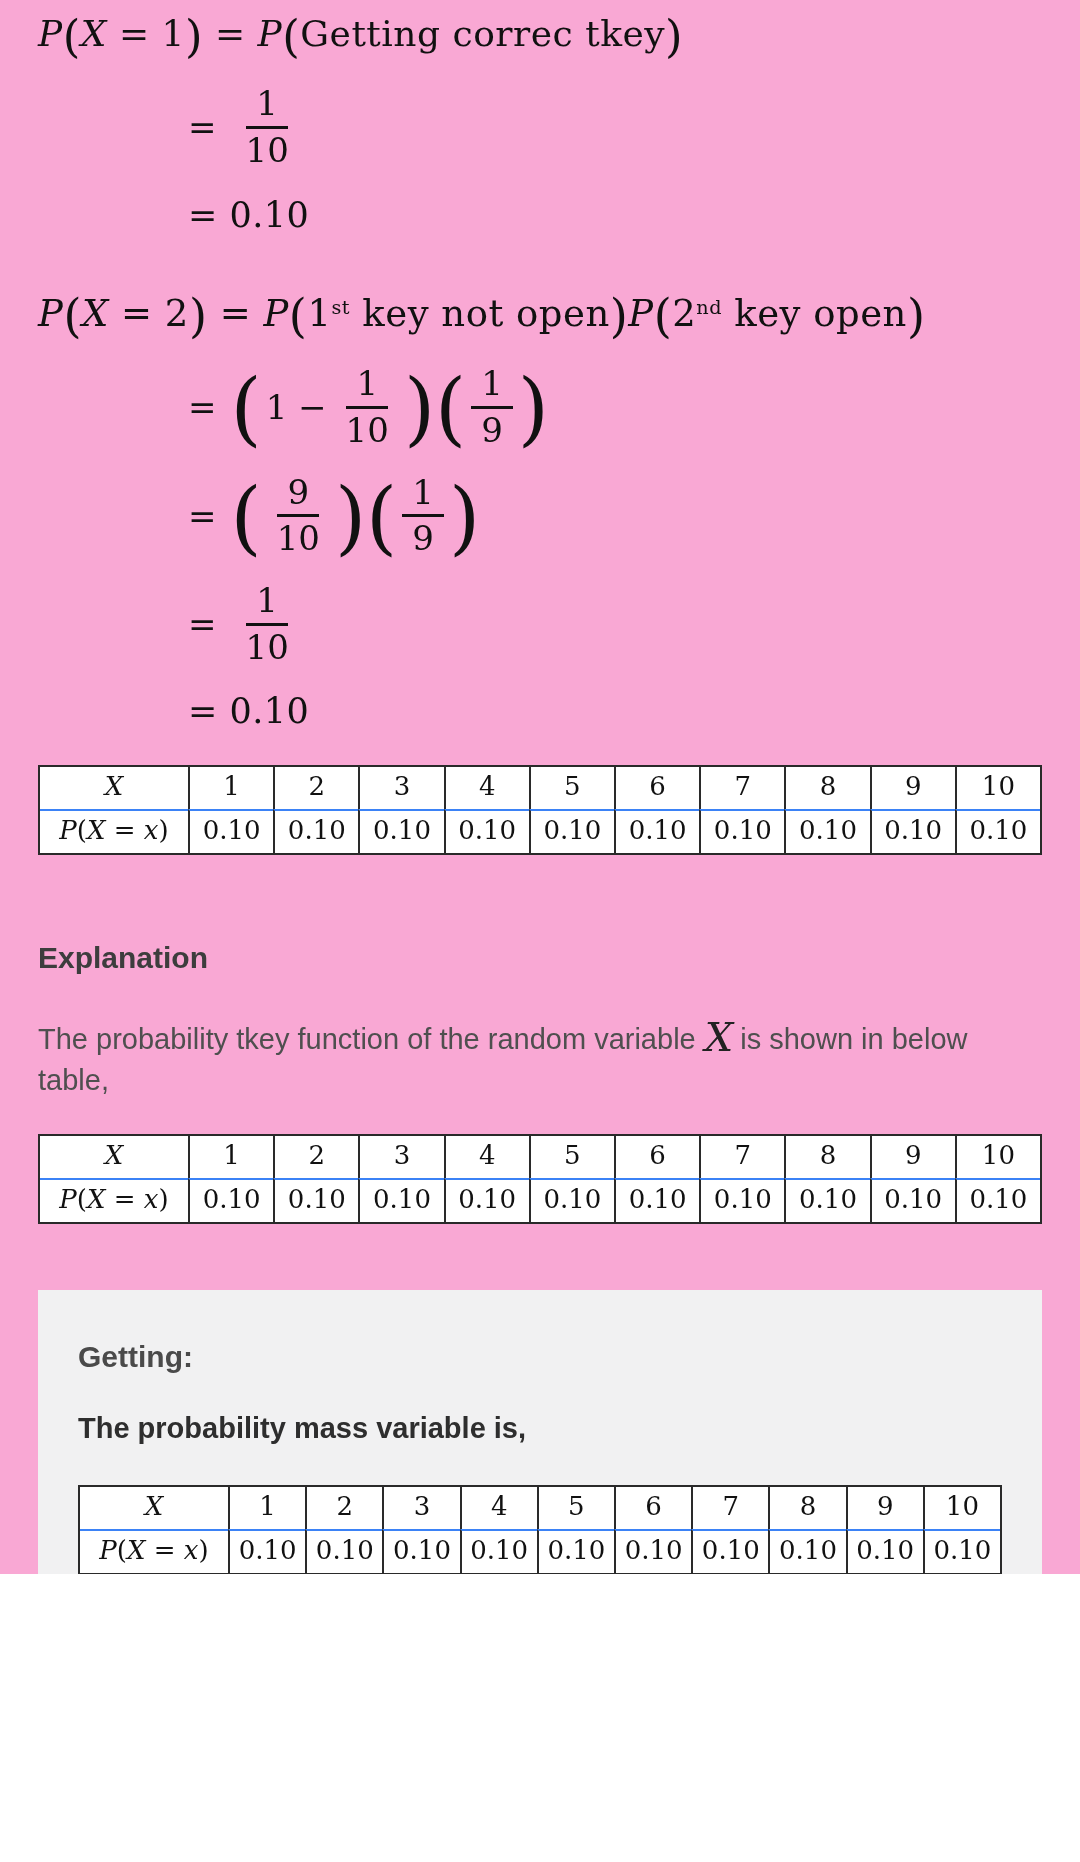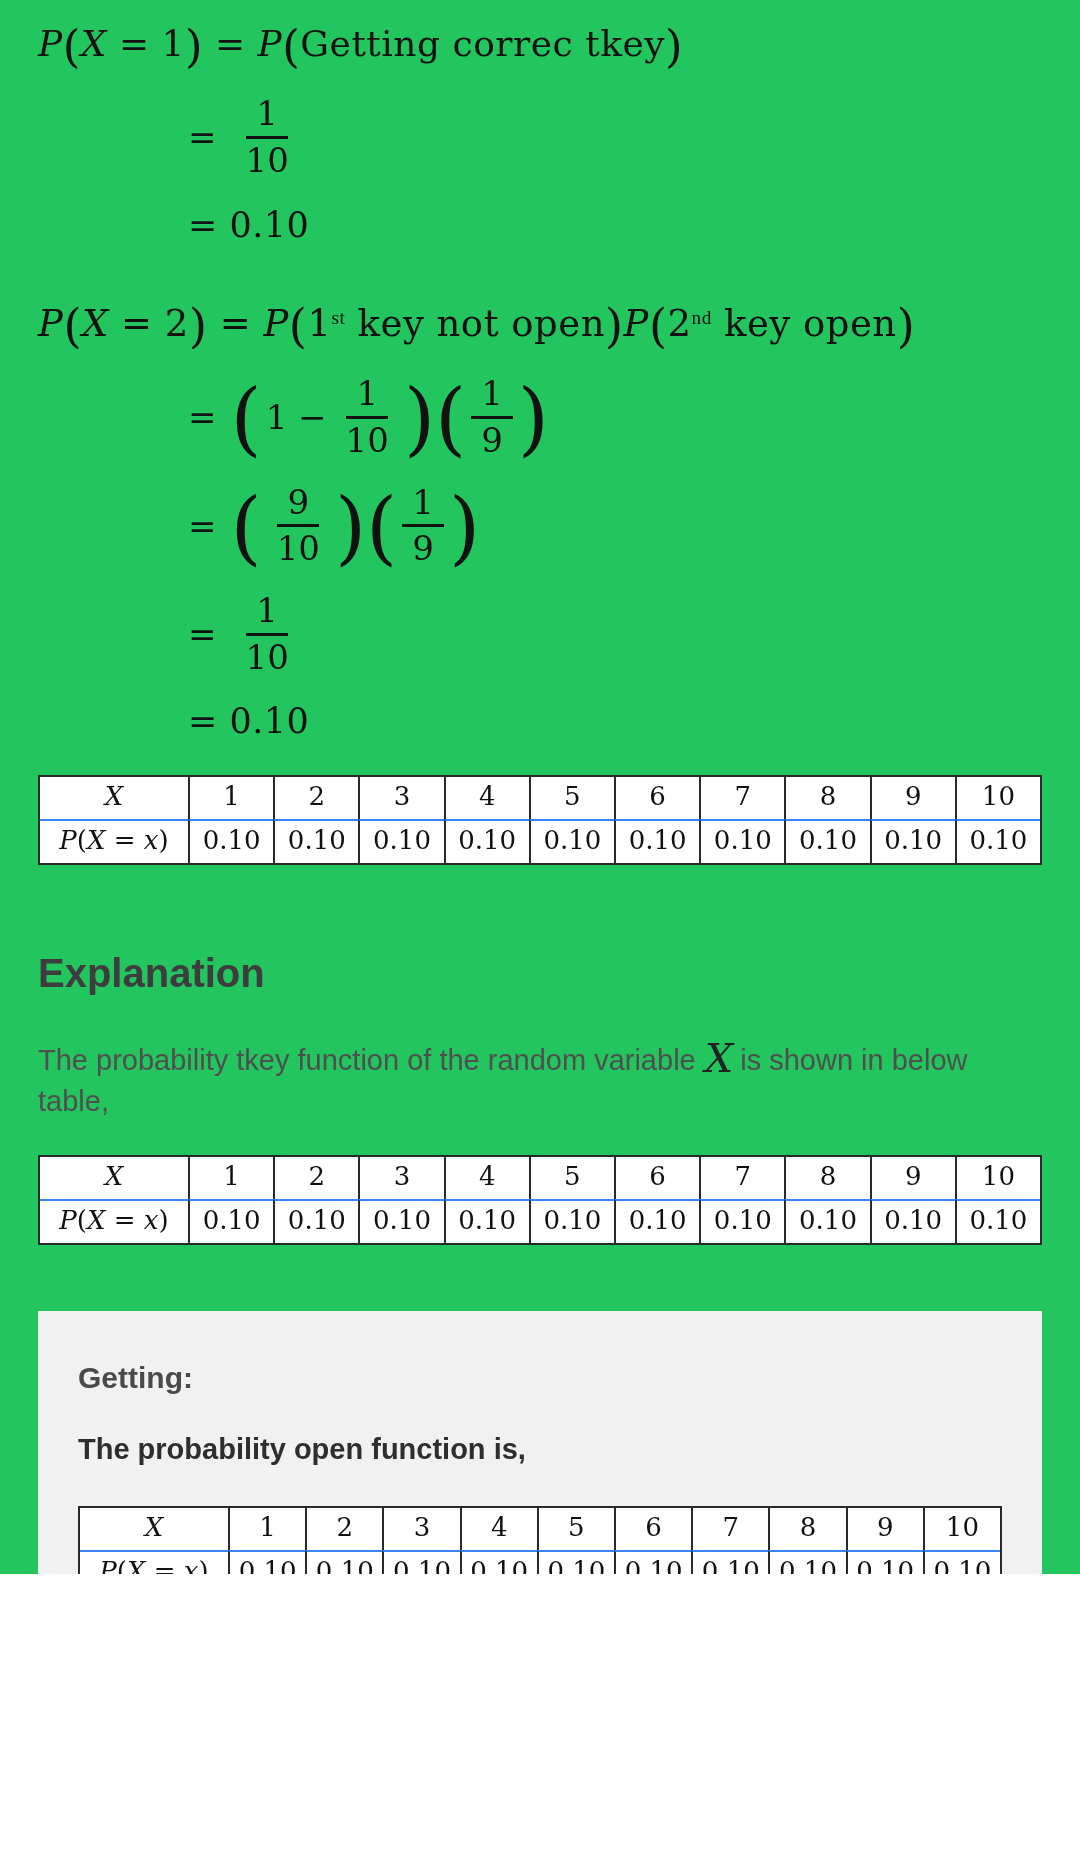--- a/index.html
+++ b/index.html
@@ -1,45 +1,45 @@
 <!DOCTYPE html>
 <html><head>
 <meta charset="utf-8">
 <style>
   * { box-sizing: border-box; }
   body { margin: 0; background: #ffffff; }
   .page {
     width: 1080px; height: 1574px; overflow: hidden;
-    background: #22c55e;
-    padding: 18px 38px 0 38px;
+    background: #f9a8d4;
+    padding: 8px 38px 0 38px;
     font-family: "Liberation Sans", sans-serif;
   }
 
   
   .math-block { font-family: "DejaVu Serif", serif; color: #111111; }
   .m-line { font-size: 36px; line-height: 1.45; letter-spacing: 0.5px; }
   .m-line.second { margin-top: 52px; font-size: 37px; }
   .iv { font-style: italic; }
   .mp { font-size: 1.25em; line-height: 1; display: inline-block; vertical-align: -0.14em; font-weight: 400; }
-  .msup { font-size: 0.52em; position: relative; top: -0.62em; font-family: Liberation Serif, serif; }
+  .msup { font-size: 0.52em; position: relative; top: -0.62em; }
 
   .m-step { display: flex; align-items: center; font-size: 34px; color: #111; margin: 26px 0 0 150px; }
   .m-step.plain { font-size: 35px; letter-spacing: 0.5px; }
   .meq { margin-right: 14px; }
   .mt { margin: 0 4px; }
   .bp { font-size: 2.35em; line-height: 1; display: inline-block; position: relative; top: 2px; }
   .frac { display: inline-flex; flex-direction: column; align-items: center; margin: 0 5px; }
   .frac .num { display: block; padding: 0 10px 4px; border-bottom: 3px solid #111; line-height: 1.05; }
   .frac .den { display: block; padding: 4px 10px 0; line-height: 1.05; }
 
   
   .body-text { font-size: 29px; color: #4f4f4f; line-height: 1.4; margin: 56px 0 0 0; }
   .body-text.exp { margin-top: 44px; max-width: 1004px; }
   .inline-var { font-family: "DejaVu Serif", serif; font-style: italic; font-size: 40px; line-height: 0; color: #222; padding: 0 7px 0 9px; vertical-align: -2px; }
-  .section-heading { font-size: 40px; font-weight: 700; color: #3d3d3d; margin: 86px 0 0 0; }
+  .section-heading { font-size: 30px; font-weight: 700; color: #3d3d3d; margin: 86px 0 0 0; }
 
   
   .pmf-table {
     display: grid; grid-template-columns: 148px repeat(10, 1fr);
     border: 2px solid #2a2a2a; background: #fff;
     font-family: "DejaVu Serif", serif; font-size: 26px; color: #111;
     margin-top: 34px; width: 100%;
   }
   .crow { display: contents; }
   .pmf-table .cell { border-left: 2px solid #2a2a2a; text-align: center; padding: 5px 2px 7px; line-height: 1.15; }
@@ -135,21 +135,21 @@
 
   <div class="pmf-table">
     <div class="cell label"><span class="iv">X</span></div>
     <div class="crow"><div class="cell">1</div><div class="cell">2</div><div class="cell">3</div><div class="cell">4</div><div class="cell">5</div><div class="cell">6</div><div class="cell">7</div><div class="cell">8</div><div class="cell">9</div><div class="cell">10</div></div>
     <div class="cell label r2"><span class="iv">P</span><span>(</span><span class="iv">X</span><span> = </span><span class="iv">x</span><span>)</span></div>
     <div class="crow r2"><div class="cell">0.10</div><div class="cell">0.10</div><div class="cell">0.10</div><div class="cell">0.10</div><div class="cell">0.10</div><div class="cell">0.10</div><div class="cell">0.10</div><div class="cell">0.10</div><div class="cell">0.10</div><div class="cell">0.10</div></div>
   </div>
 
   <div class="answer-box">
     <div class="answer-title">Getting:</div>
-    <div class="answer-lead">The probability open function is,</div>
+    <div class="answer-lead">The probability mass variable is,</div>
 
     <div class="pmf-table">
       <div class="cell label"><span class="iv">X</span></div>
       <div class="crow"><div class="cell">1</div><div class="cell">2</div><div class="cell">3</div><div class="cell">4</div><div class="cell">5</div><div class="cell">6</div><div class="cell">7</div><div class="cell">8</div><div class="cell">9</div><div class="cell">10</div></div>
       <div class="cell label r2"><span class="iv">P</span><span>(</span><span class="iv">X</span><span> = </span><span class="iv">x</span><span>)</span></div>
       <div class="crow r2"><div class="cell">0.10</div><div class="cell">0.10</div><div class="cell">0.10</div><div class="cell">0.10</div><div class="cell">0.10</div><div class="cell">0.10</div><div class="cell">0.10</div><div class="cell">0.10</div><div class="cell">0.10</div><div class="cell">0.10</div></div>
     </div>
   </div>
 
 </div>

